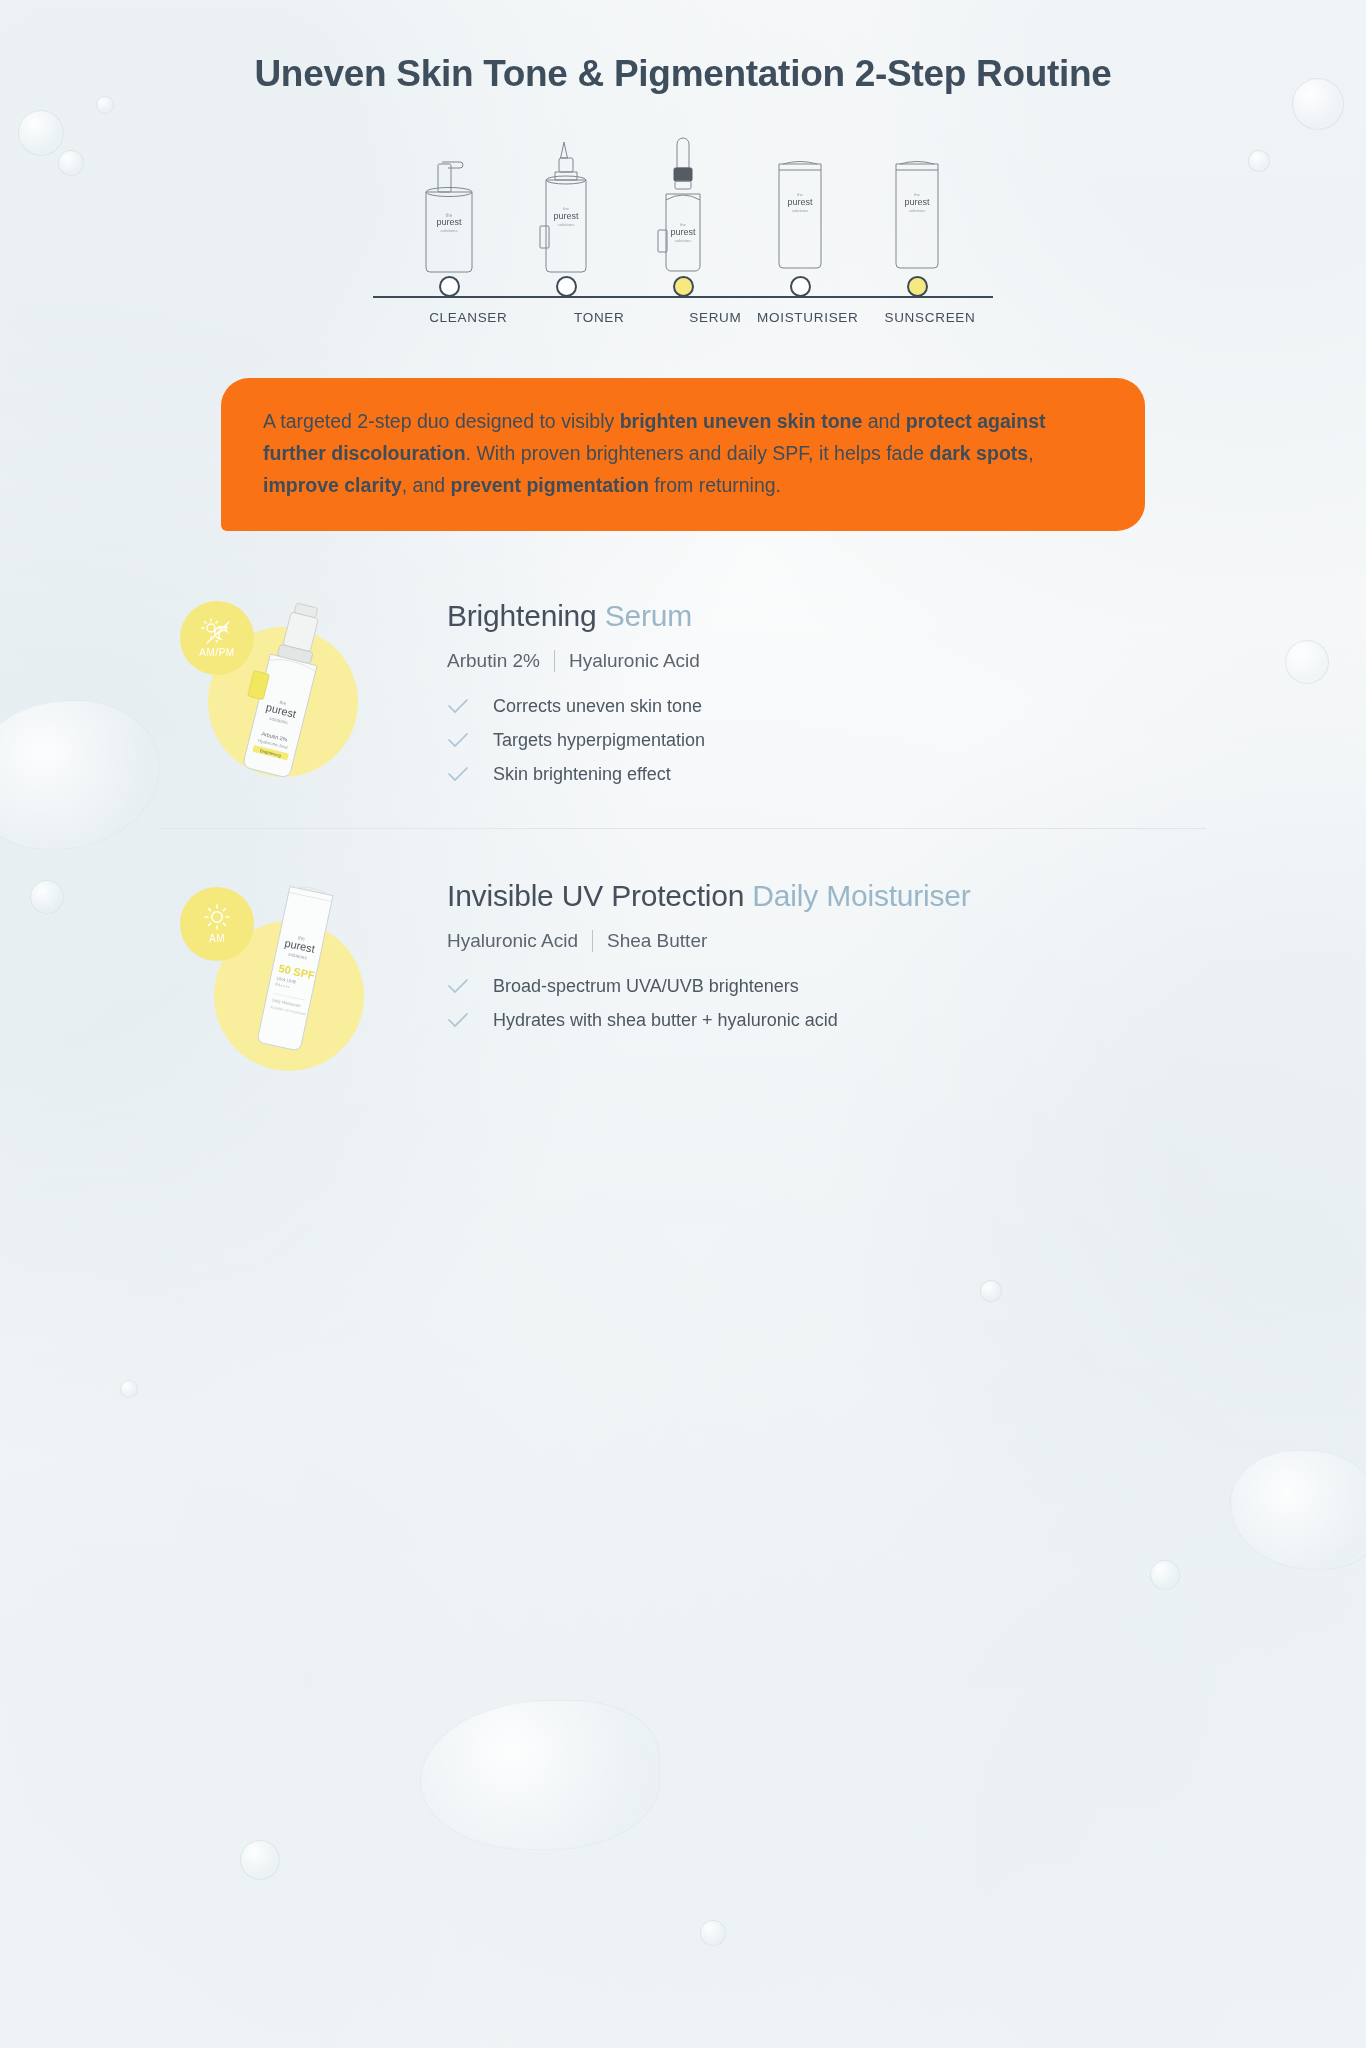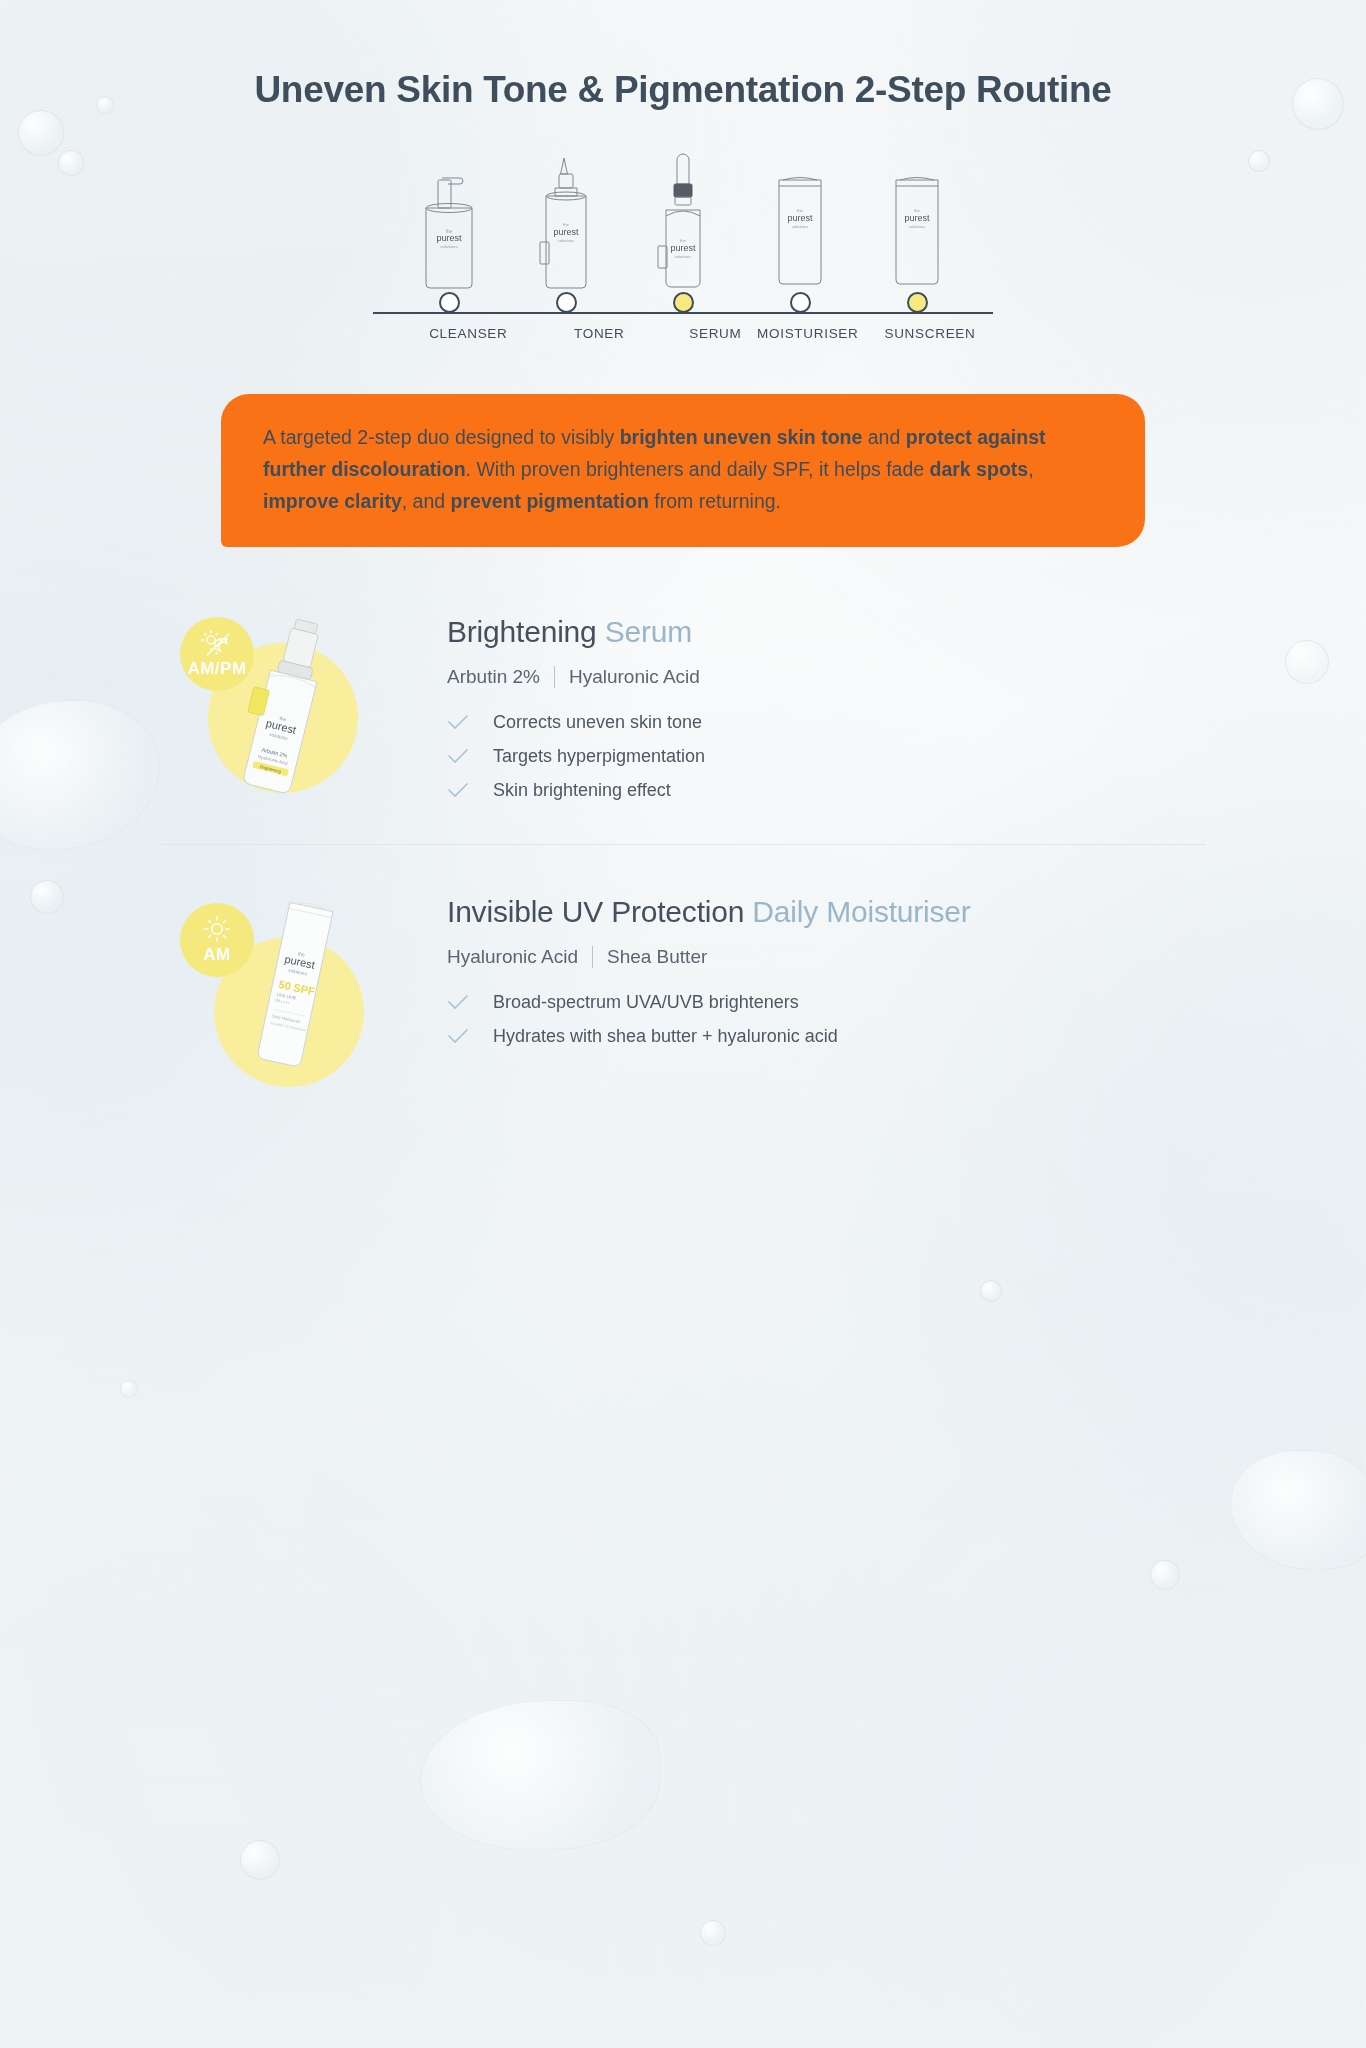--- a/index.html
+++ b/index.html
@@ -41,21 +41,21 @@
     position: absolute;
     background: radial-gradient(circle at 38% 34%, rgba(255,255,255,.85), rgba(234,241,245,.35) 70%, rgba(222,233,238,.12));
     border: 1px solid rgba(212,225,231,.4);
   }
 
   
   .page {
     position: relative;
     width: 1046px;
     margin: 0 auto;
-    padding-top: 68px;
+    padding-top: 52px;
   }
 
   
   .title {
     text-align: center;
     font-size: 37px;
     font-weight: bold;
     color: #3f4e5c;
     letter-spacing: -0.3px;
     line-height: 1.2;
@@ -173,22 +173,22 @@
     border-radius: 50%;
     background: #f5e87c;
     display: flex;
     flex-direction: column;
     align-items: center;
     justify-content: center;
     z-index: 4;
     color: #ffffff;
   }
   .badge-text {
-    font-size: 17px;
-    font-weight: bold;
+    font-size: 10px;
+    font-weight: normal;
     letter-spacing: .5px;
     margin-top: 1px;
   }
 
   
   .bottle { position: absolute; z-index: 3; }
 
   .info { flex: 1; padding-top: 6px; margin-left: 23px; }
   .p-title {
     font-size: 30px;

